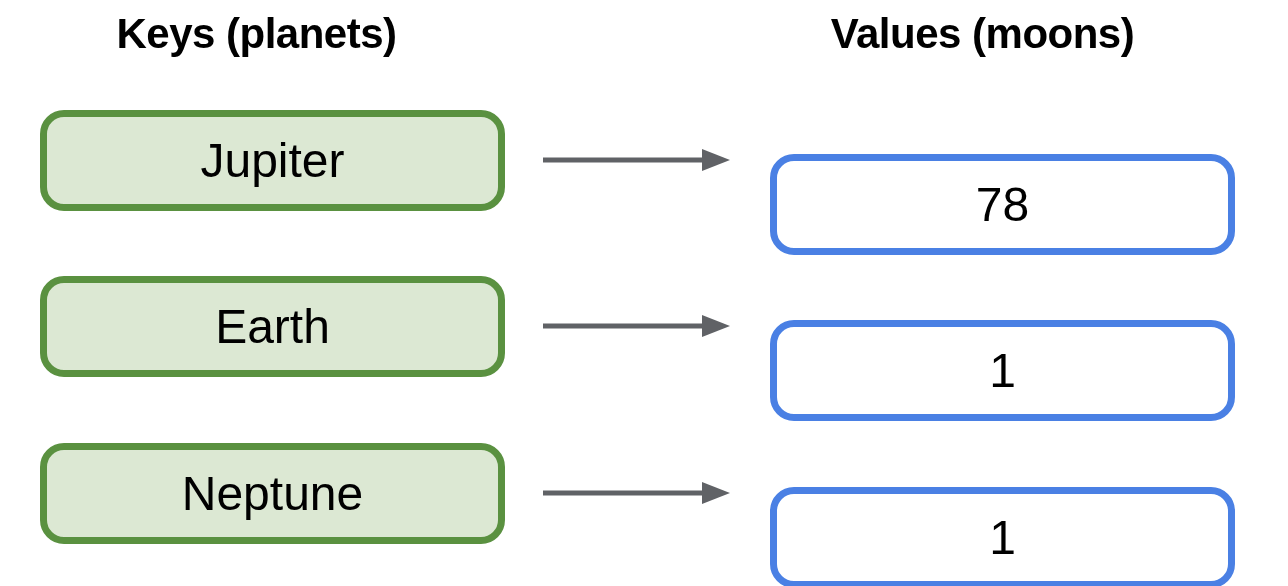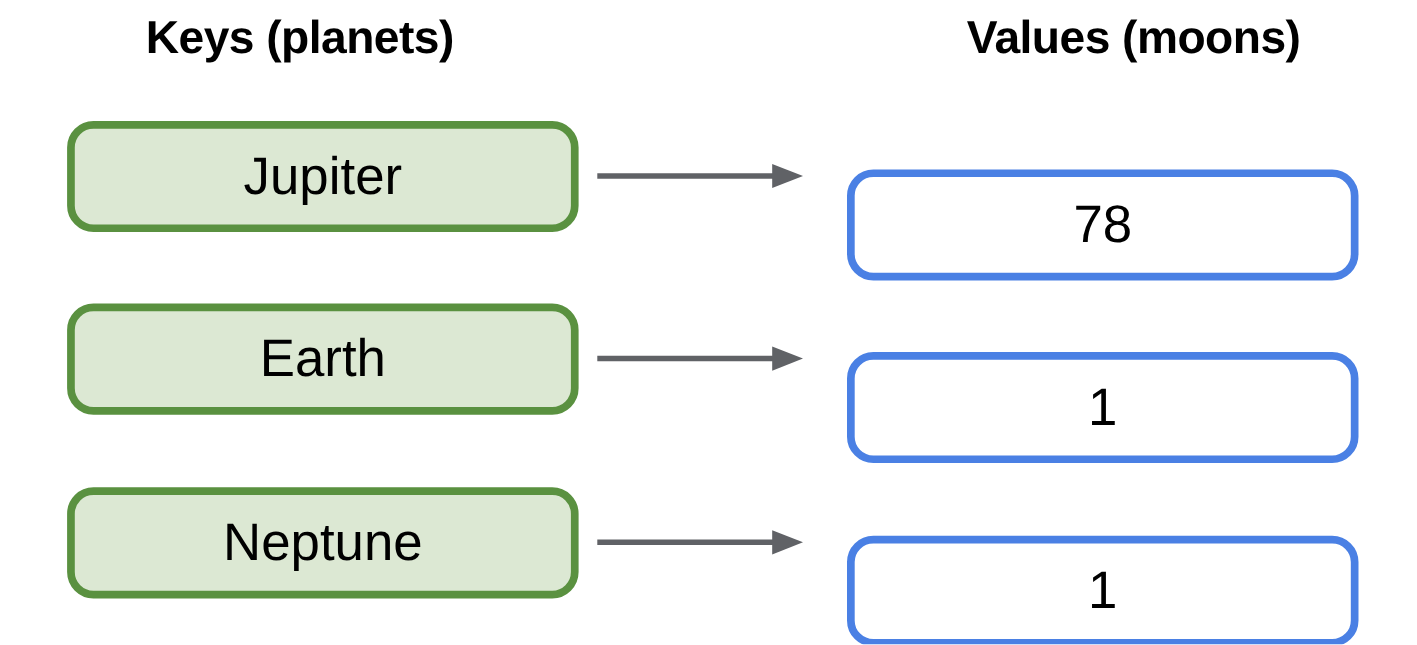--- a/index.html
+++ b/index.html
@@ -25,39 +25,38 @@
     position: absolute;
     top: 11px;
     width: 465px;
     text-align: center;
     font-size: 42px;
     font-weight: bold;
     letter-spacing: -0.5px;
     line-height: 1.1;
     color: var(--text);
   }
-  .col-title.left  { left: 40px; }
-  .col-title.right { left: 798px; }
+  .col-title.left  { left: 24px; }
+  .col-title.right { left: 750px; }
   .box {
     position: absolute;
     width: 465px;
     height: 101px;
     border-radius: 24px;
     display: flex;
     align-items: center;
     justify-content: center;
     font-size: 48px;
     line-height: 1;
     color: var(--text);
   }
   .key-box {
     left: 40px;
     background: var(--key-fill);
     border: 7px solid var(--key-border);
-    margin-left: 21px;
   }
   .value-box {
     left: 770px;
     background: var(--value-fill);
     border: 7px solid var(--value-border);
     margin-top: 44px;
   }
   .row-0 .box { top: 110px; }
   .row-1 .box { top: 276px; }
   .row-2 .box { top: 443px; }

